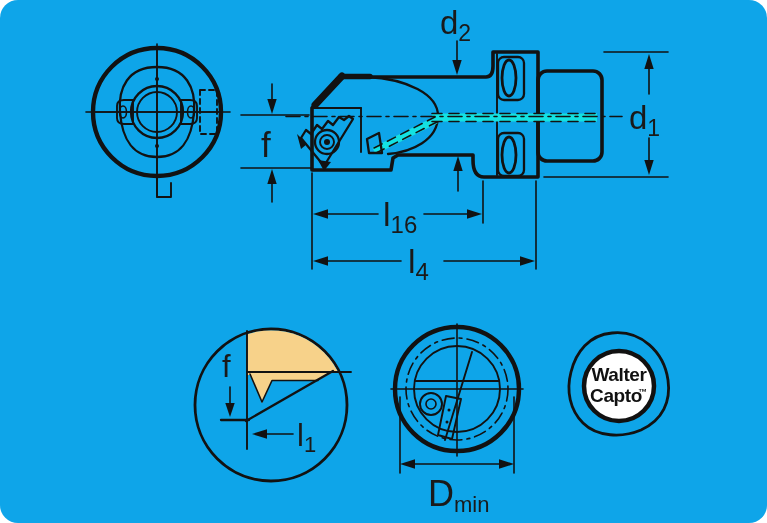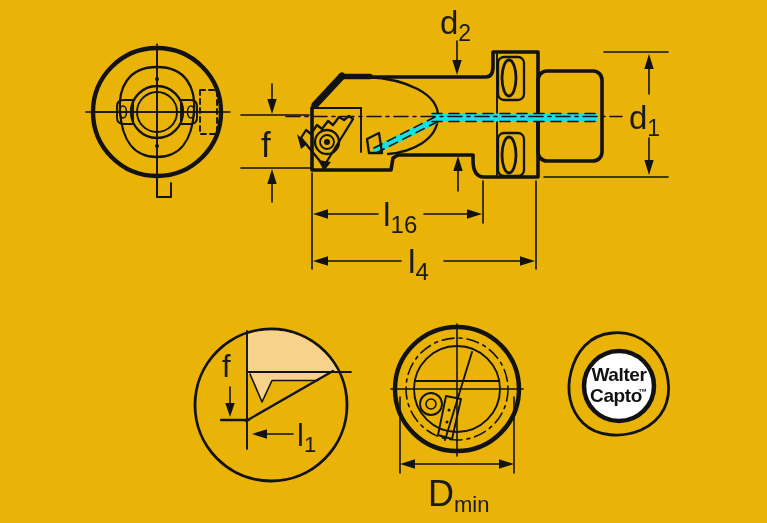--- a/index.html
+++ b/index.html
@@ -1,17 +1,17 @@
 <!DOCTYPE html>
 <html><head>
 <meta charset="utf-8">
 <style>
   html,body{margin:0;padding:0;background:#ffffff;}
-  .stage{position:relative;width:767px;height:523px;background:#eab308;overflow:hidden;
-         font-family:"Liberation Sans", sans-serif;}
+  .stage{position:relative;width:767px;height:523px;background:#0ea5e9;overflow:hidden;
+         font-family:"Liberation Sans", sans-serif;border-radius:18px;}
   svg{position:absolute;left:0;top:0;}
   .ol{stroke:#121212;fill:none;stroke-linecap:round;stroke-linejoin:round;}
   .w45{stroke-width:4.4;} .w4{stroke-width:3.6;} .w3{stroke-width:2.8;}
   .w25{stroke-width:2.3;} .w2{stroke-width:1.9;} .w16{stroke-width:1.6;}
   .ah{fill:#121212;stroke:none;}
   .lbl{fill:#1a1a1a;font-family:"Liberation Sans", sans-serif;}
   .logoTxt{fill:#111111;font-family:"Liberation Sans", sans-serif;font-weight:bold;letter-spacing:-0.4px;}
 </style>
 </head>
 <body>

